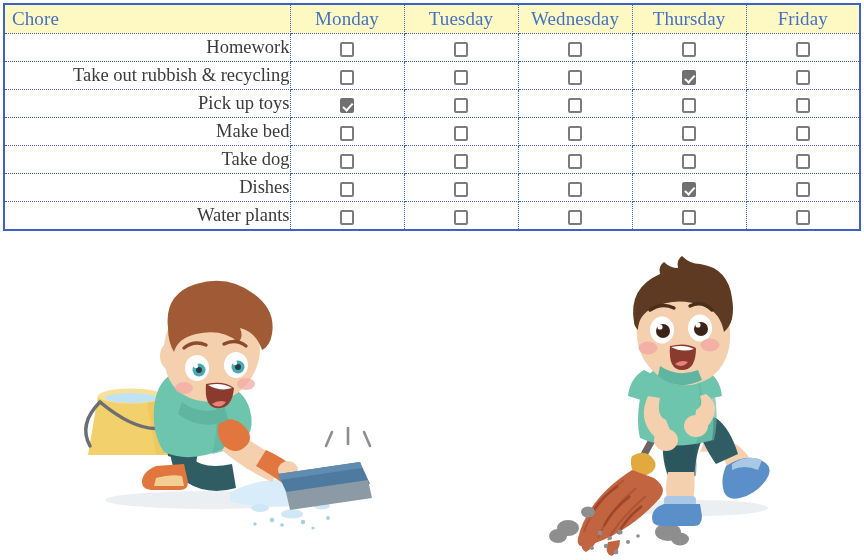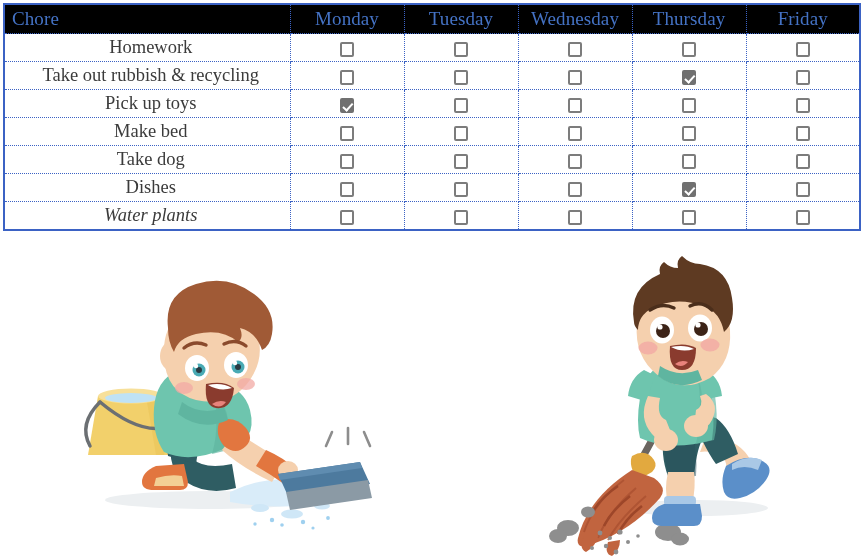--- a/index.html
+++ b/index.html
@@ -27,21 +27,21 @@
     border-collapse: collapse;
     table-layout: fixed;
     width: 856px;
     border: 2px solid #3b62c4;
     background: #ffffff;
   }
   table.chore-table col.c-chore   { width: 286px; }
   table.chore-table col.c-day     { width: 114px; }
 
   table.chore-table thead th {
-    background: #000000;
+    background: #fef9c3;
     color: #4472c4;
     font-weight: normal;
     font-size: 19px;
     line-height: 1;
     height: 26px;
     padding: 0 0 2px 0;
     border-right: 1px dotted #3b62c4;
     border-bottom: 1px dotted #3b62c4;
     text-align: center;
     vertical-align: middle;
@@ -61,25 +61,25 @@
     color: #3b3b3b;
     border-right: 1px dotted #3b62c4;
     border-bottom: 1px dotted #3b62c4;
     text-align: center;
     vertical-align: middle;
     padding: 0;
     white-space: nowrap;
     overflow: hidden;
   }
   table.chore-table tbody td.td-chore {
-    text-align: center;
+    text-align: right;
     padding-left: 7px;
   }
   table.chore-table tbody td:last-child { border-right: none; }
-  table.chore-table tbody tr:last-child td { border-bottom: none; font-style: italic; }
+  table.chore-table tbody tr:last-child td { border-bottom: none; }
 
   
   .cbx {
     display: inline-block;
     width: 14px;
     height: 15px;
     box-sizing: border-box;
     border: 2px solid #7c7c7c;
     border-radius: 2px;
     background: #ffffff;

